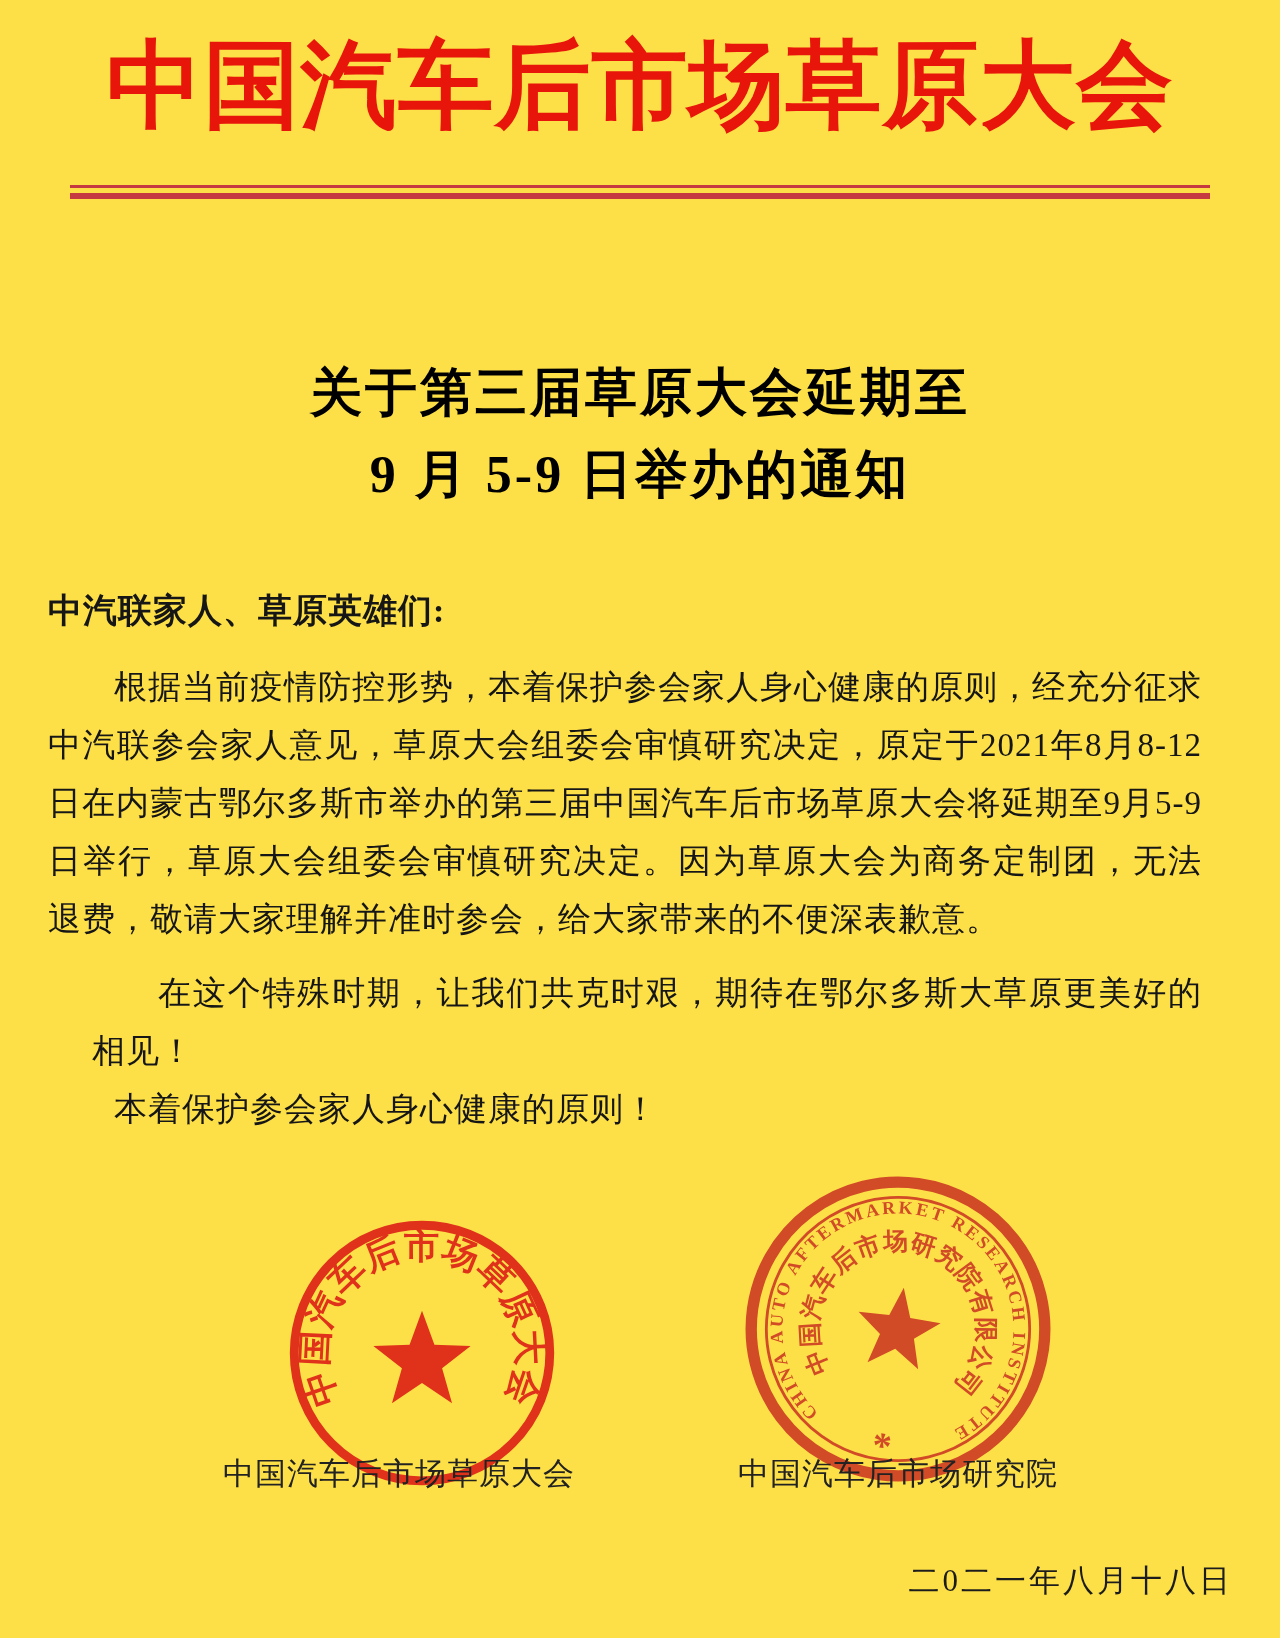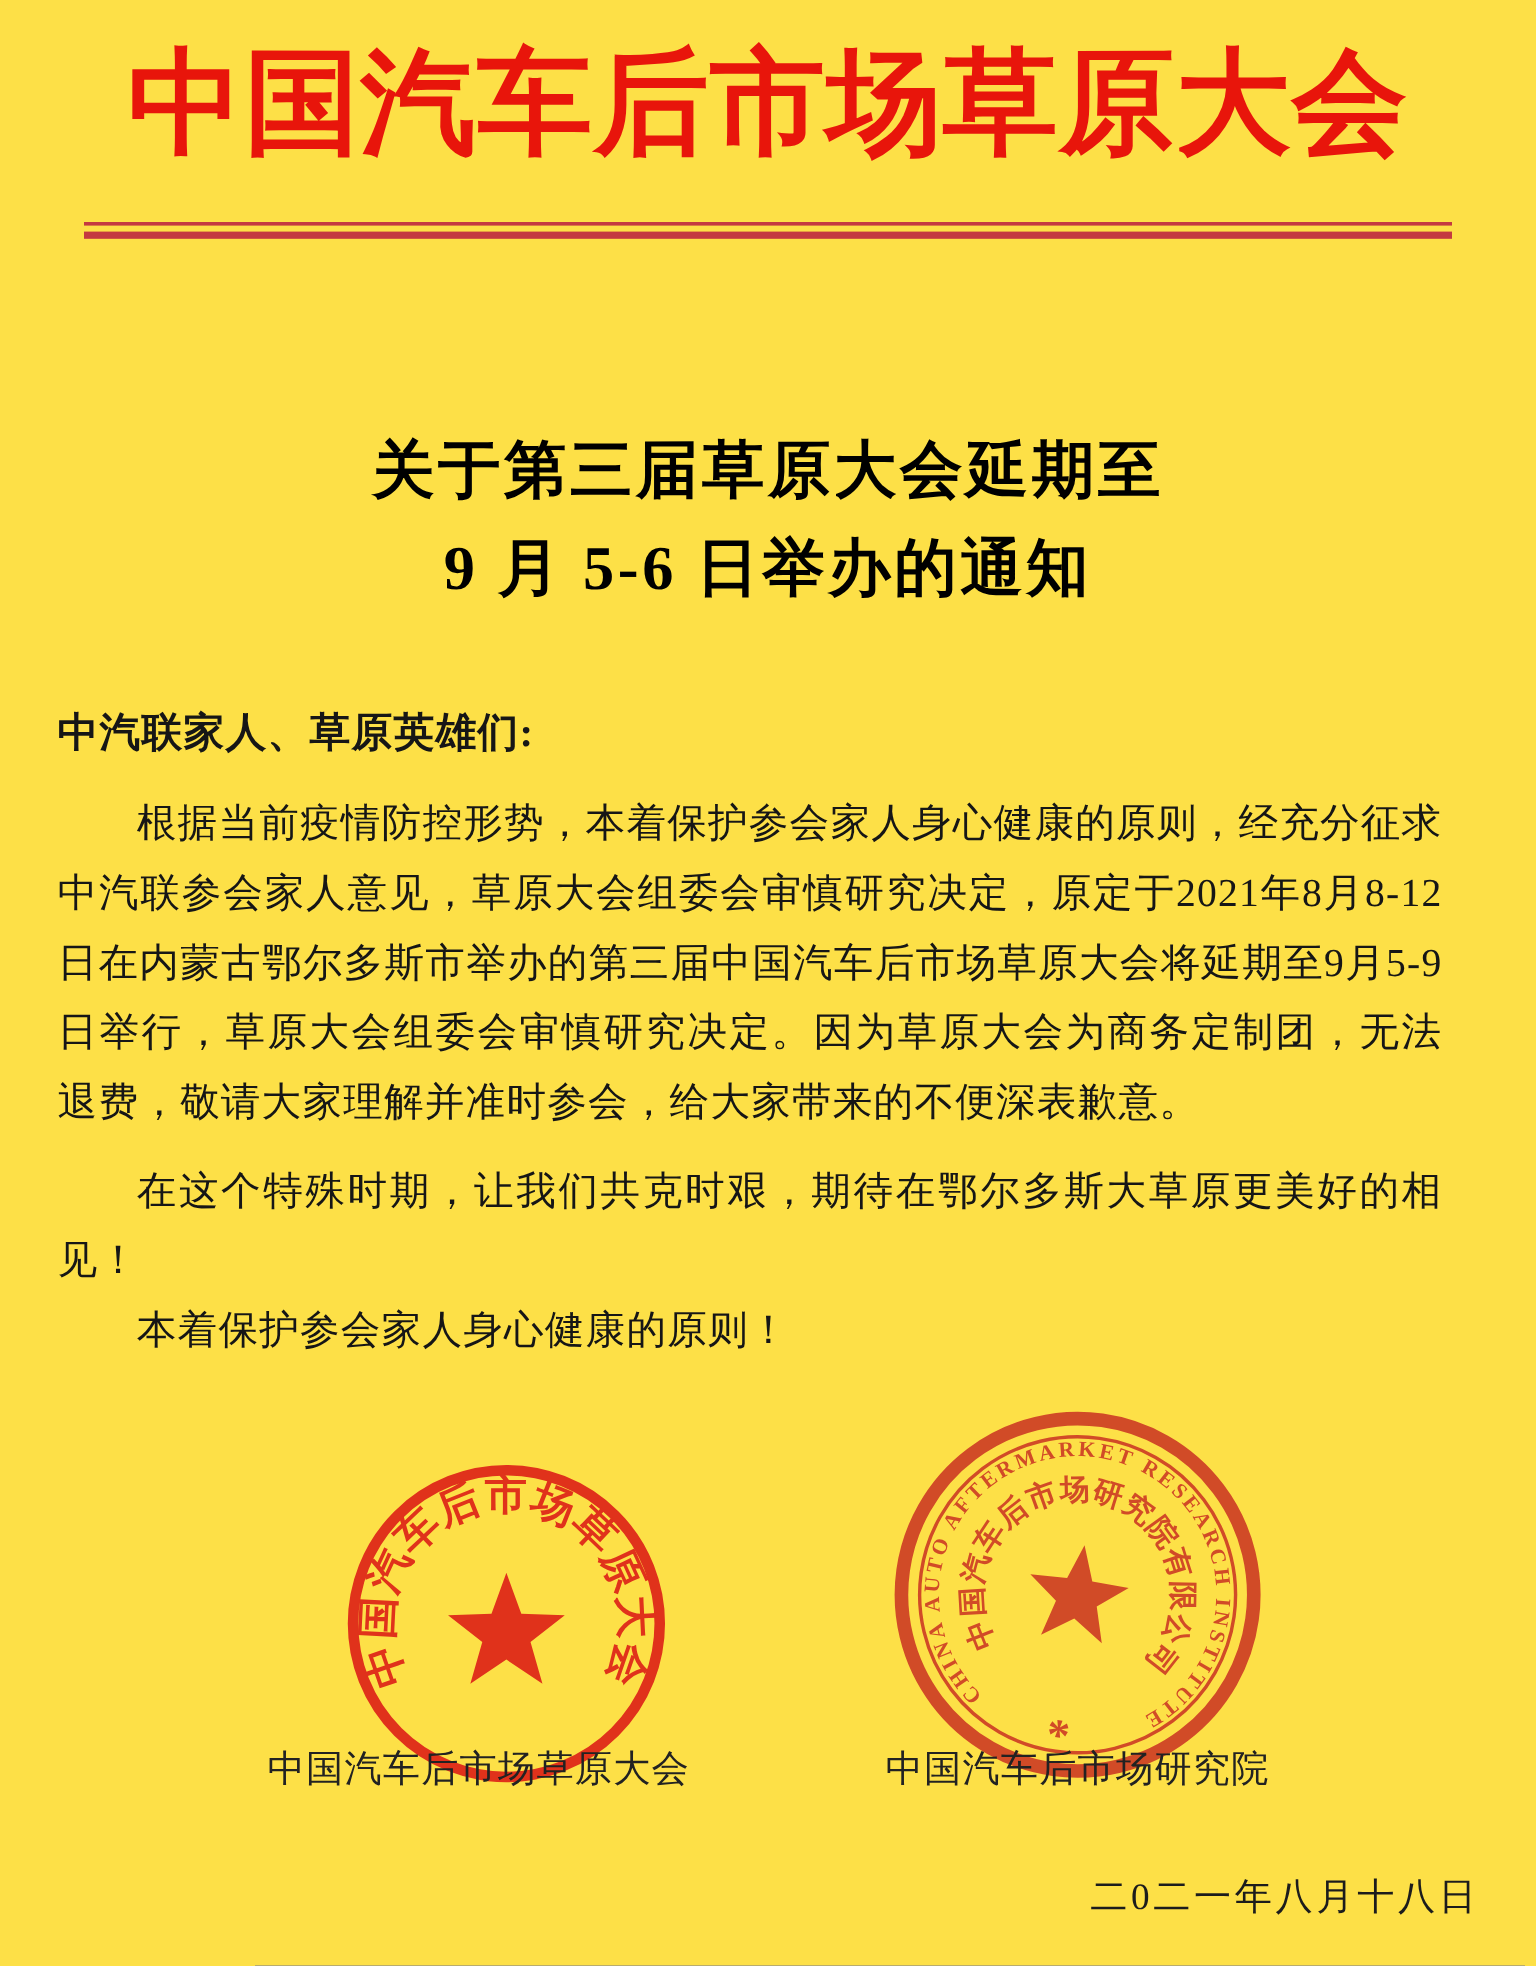--- a/index.html
+++ b/index.html
@@ -58,21 +58,21 @@
     font-size: 34px;
     letter-spacing: 1px;
   }
   .para {
     margin: 0;
     text-indent: 2em;
     text-align: justify;
     line-height: 58px;
     letter-spacing: 1px;
   }
-  .para.mt { margin-top: 16px; }
+  .para.mt { margin-top: 16px; margin-left: 44px; }
   
   .seal { position: absolute; z-index: 1; opacity: 0.96; }
   .seal-left  { left: 281px; top: 1212px; width: 282px; height: 282px; }
   .seal-right { left: 737px; top: 1168px; width: 322px; height: 322px; transform: rotate(8deg); }
   .seal svg { width: 100%; height: 100%; }
   .seal-arc-text {
     font-family: "Liberation Serif", "DejaVu Serif", serif;
     font-weight: bold;
   }
   .caption {
@@ -103,21 +103,21 @@
 
   <h1 class="masthead">中国汽车后市场草原大会</h1>
   <div class="rule">
     <div class="rule-thin"></div>
     <div class="rule-gap"></div>
     <div class="rule-thick"></div>
   </div>
 
   <div class="title-block">
     <div class="doc-title">关于第三届草原大会延期至</div>
-    <div class="doc-title">9 月 5-6 日举办的通知</div>
+    <div class="doc-title">9 月 5-9 日举办的通知</div>
   </div>
 
   <div class="letter-body">
     <p class="salutation">中汽联家人、草原英雄们:</p>
     <p class="para">根据当前疫情防控形势，本着保护参会家人身心健康的原则，经充分征求中汽联参会家人意见，草原大会组委会审慎研究决定，原定于2021年8月8-12日在内蒙古鄂尔多斯市举办的第三届中国汽车后市场草原大会将延期至9月5-9日举行，草原大会组委会审慎研究决定。因为草原大会为商务定制团，无法退费，敬请大家理解并准时参会，给大家带来的不便深表歉意。</p>
     <p class="para mt">在这个特殊时期，让我们共克时艰，期待在鄂尔多斯大草原更美好的相见！</p>
     <p class="para">本着保护参会家人身心健康的原则！</p>
   </div>
 
   <div class="seal seal-left">

